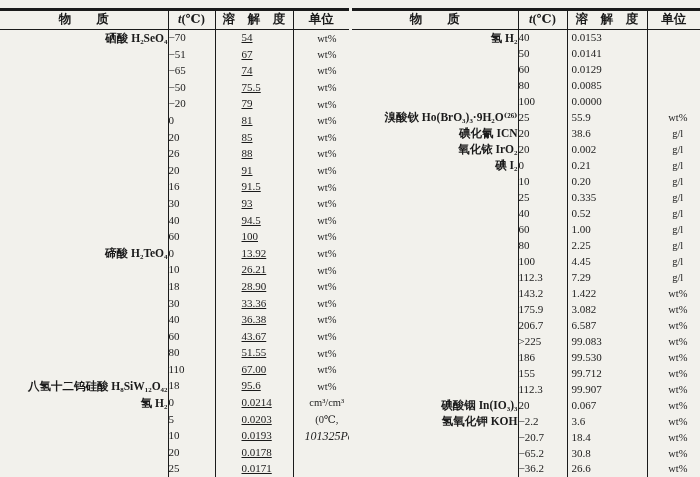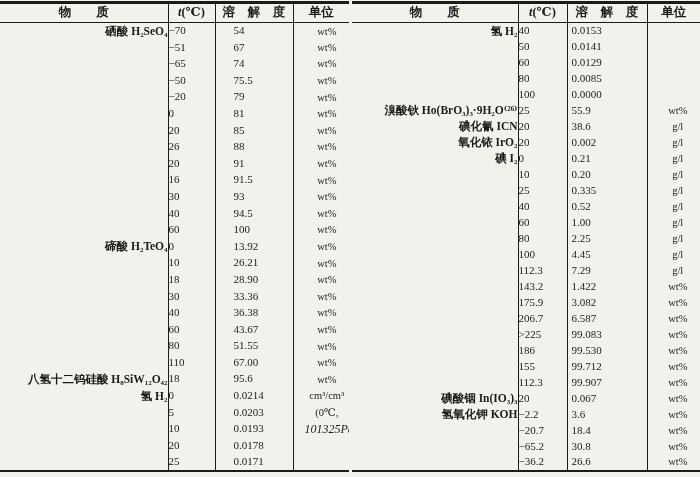--- a/index.html
+++ b/index.html
@@ -4,41 +4,41 @@
 <style>
   :root { --ink:#1b1b1b; --paper:#f2f1ec; }
   * { box-sizing:border-box; }
   html,body { margin:0; padding:0; }
   body { width:700px; height:477px; background:#e8e6e1; }
   .sheet {
     position:relative; width:700px; height:477px;
     background:var(--paper); overflow:hidden;
     font-family:"Liberation Serif","DejaVu Serif",serif; color:var(--ink);
   }
-  table { border-collapse:collapse; table-layout:fixed; position:absolute; top:1px; }
+  table { border-collapse:collapse; table-layout:fixed; position:absolute; top:8px; }
   #tbl0 { left:0;   width:349px; }
   #tbl1 { left:352px; width:348px; }
   th, td { padding:0; line-height:1.05; overflow:hidden; white-space:nowrap; }
   thead th {
     border-top:3px solid var(--ink);
     border-bottom:1.5px solid var(--ink);
     height:20px; font-size:12.5px; font-weight:bold; text-align:center;
   }
   th.c1, th.c2, th.c3 { border-left:1px solid var(--ink); }
   tbody tr:last-child td { border-bottom:2.5px solid var(--ink); }
   #tbl0 tbody tr { height:16.6px; }
   #tbl1 tbody tr { height:16px; }
   tbody td { font-size:11px; }
   tbody td.c0 { font-size:11.5px; font-weight:bold; text-align:right; padding-left:3px; }
   tbody td.c1 { border-left:1px solid var(--ink); text-align:left; }
   tbody td.c2 { border-left:1px solid var(--ink); text-align:left; }
   tbody td.c3 { border-left:1px solid var(--ink); text-align:center; font-size:10.5px;margin-top:35px; }
   #tbl0 tbody td.c1 { padding-right:17px; }
   #tbl1 tbody td.c1 { padding-right:7px; }
-  #tbl0 tbody td.c2 { padding-left:18px; }
+  #tbl0 tbody td.c2 { padding-left:26px;text-decoration:underline; }
   #tbl1 tbody td.c2 { padding-left:4px; }
   #tbl0 tbody td.c3 { padding-left:11px; }
   #tbl1 tbody td.c3 { padding-left:8px; }
   tbody td.c3.small { font-size:12px; padding-left:2px;font-style:italic; }
   .it { font-style:italic; }
 </style>
 </head>
 <body>
 
 <div class="sheet">

